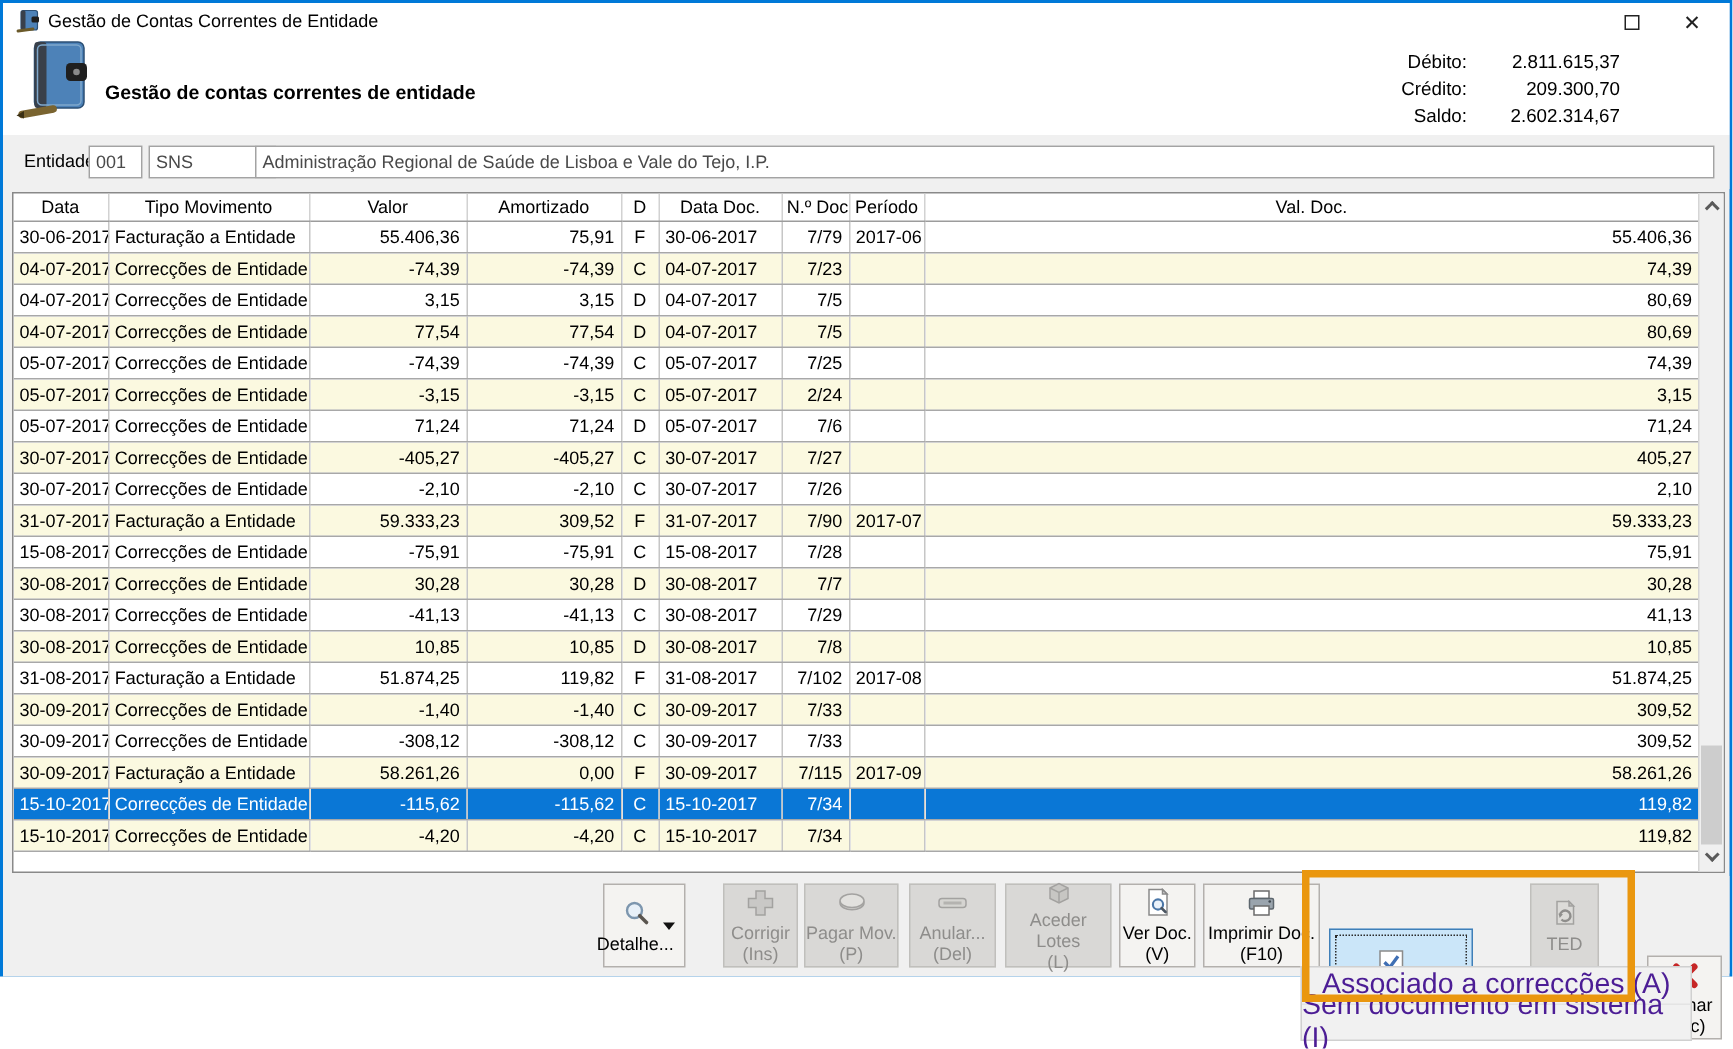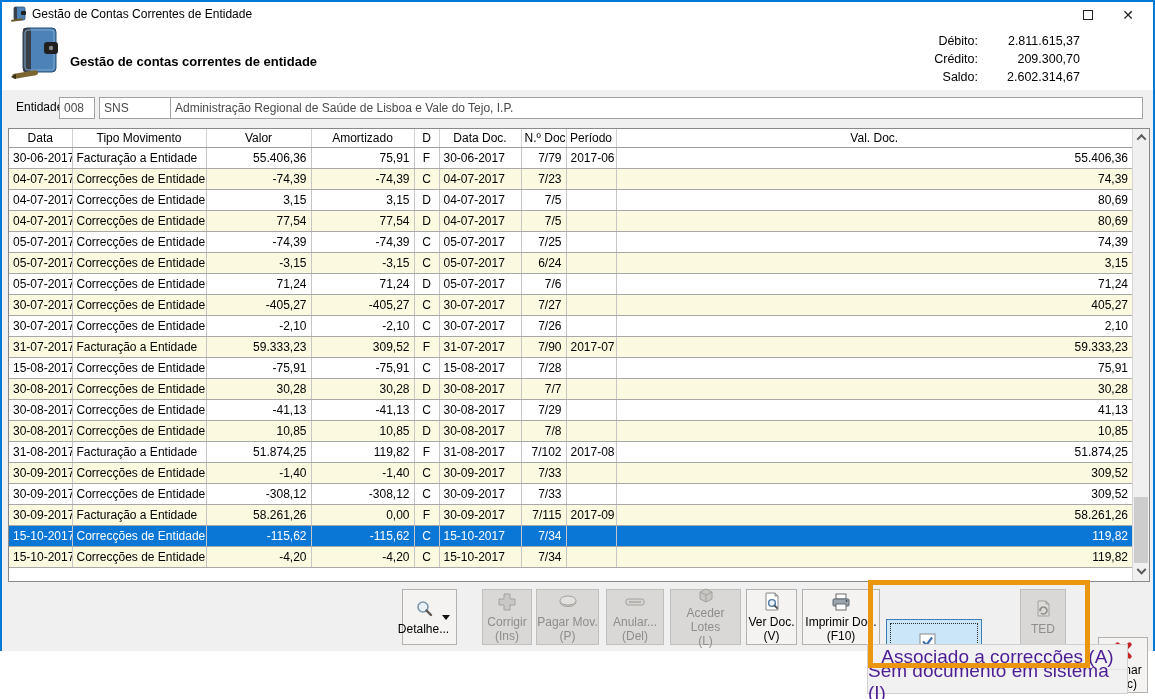--- a/index.html
+++ b/index.html
@@ -132,21 +132,21 @@
         </div>
         <div class="tot-row">
           <span class="tot-label">Saldo:</span>
           <span class="tot-value">2.602.314,67</span>
         </div>
       </div>
     </div>
 
     <div class="entity-row">
       <div class="entity-label">Entidade:</div>
-      <div class="entity-field ef-code">008</div>
+      <div class="entity-field ef-code">001</div>
       <div class="entity-field ef-abbr">SNS</div>
       <div class="entity-field ef-name">Administração Regional de Saúde de Lisboa e Vale do Tejo, I.P.</div>
     </div>
 
     <div class="grid">
       <div class="grid-table-wrap">
         <table class="grid-table">
           <colgroup>
             <col style="width:63px">
               <col style="width:134px">
@@ -227,21 +227,21 @@
                 <td class="a7"></td>
                 <td class="a8">74,39</td>
               </tr>
               <tr class="alt">
                 <td class="a0">05-07-2017</td>
                 <td class="a1">Correcções de Entidade</td>
                 <td class="a2">-3,15</td>
                 <td class="a3">-3,15</td>
                 <td class="a4">C</td>
                 <td class="a5">05-07-2017</td>
-                <td class="a6">6/24</td>
+                <td class="a6">2/24</td>
                 <td class="a7"></td>
                 <td class="a8">3,15</td>
               </tr>
               <tr class="">
                 <td class="a0">05-07-2017</td>
                 <td class="a1">Correcções de Entidade</td>
                 <td class="a2">71,24</td>
                 <td class="a3">71,24</td>
                 <td class="a4">D</td>
                 <td class="a5">05-07-2017</td>

